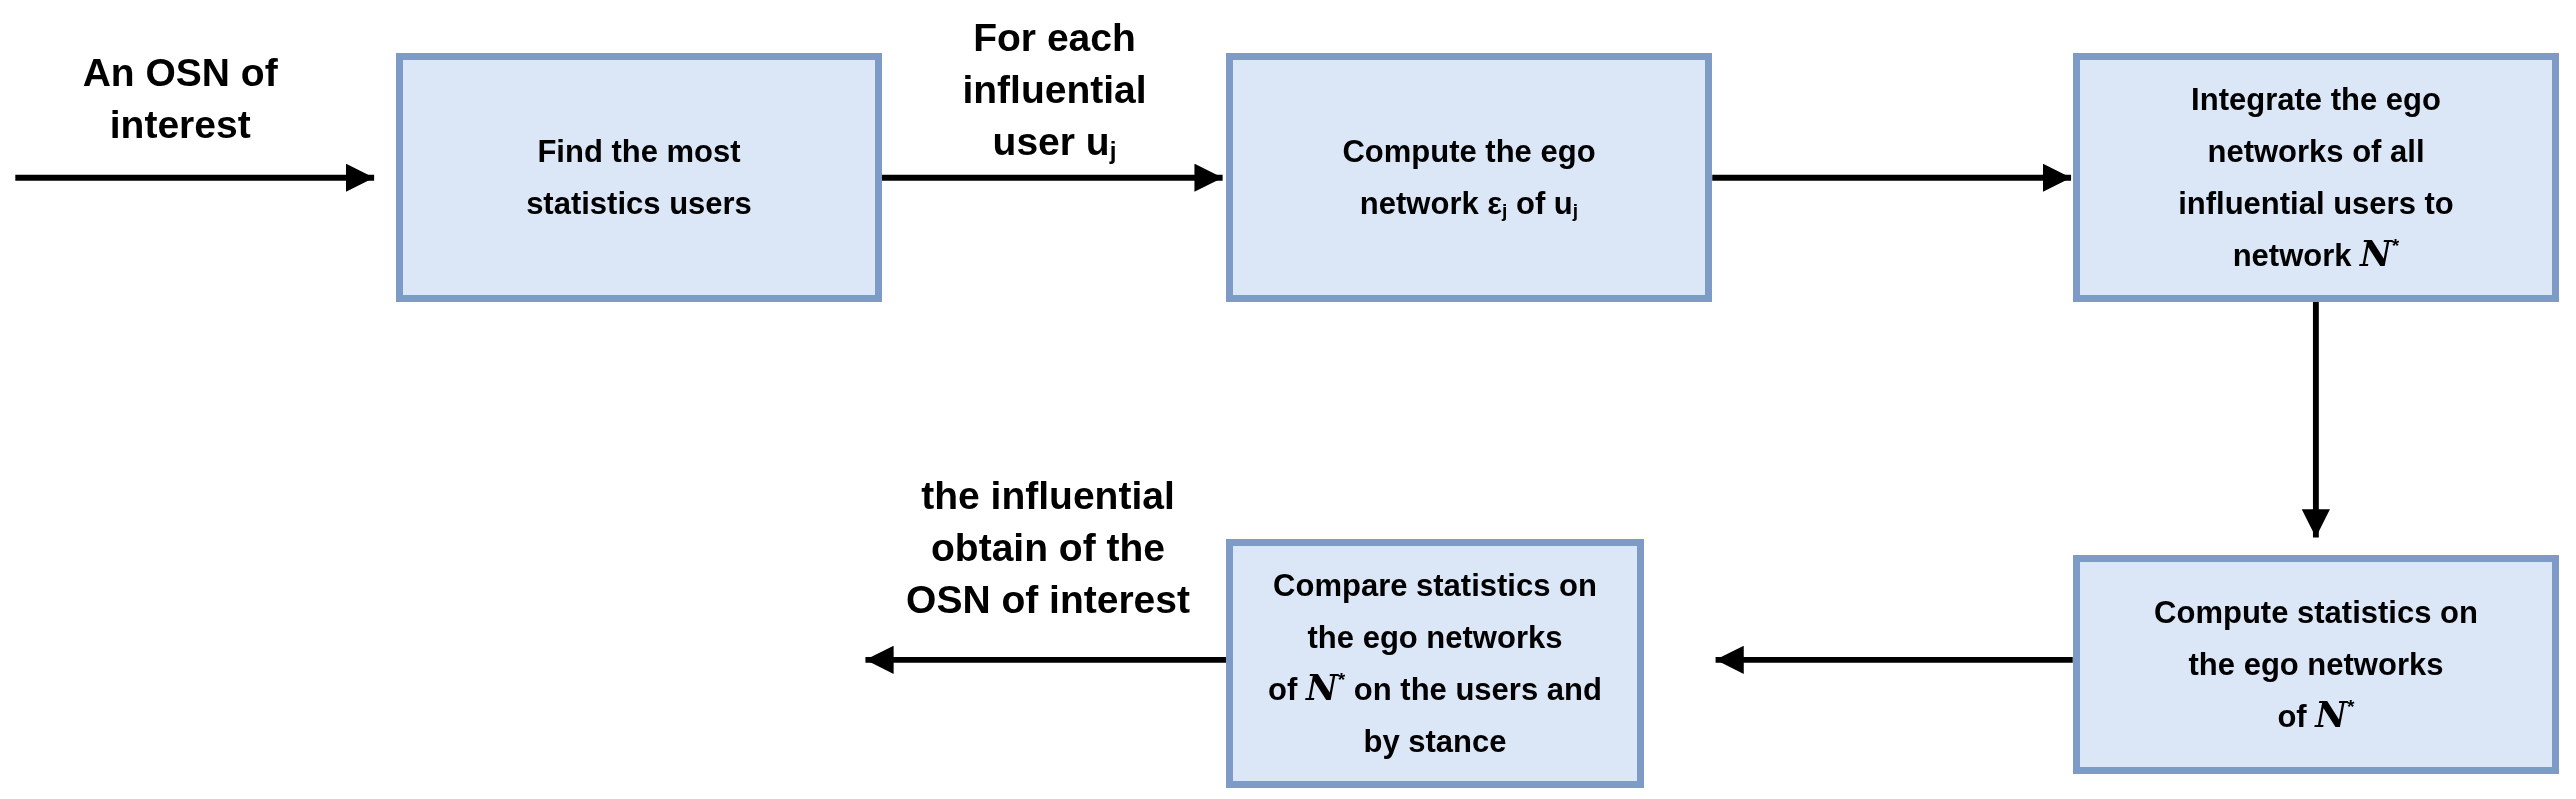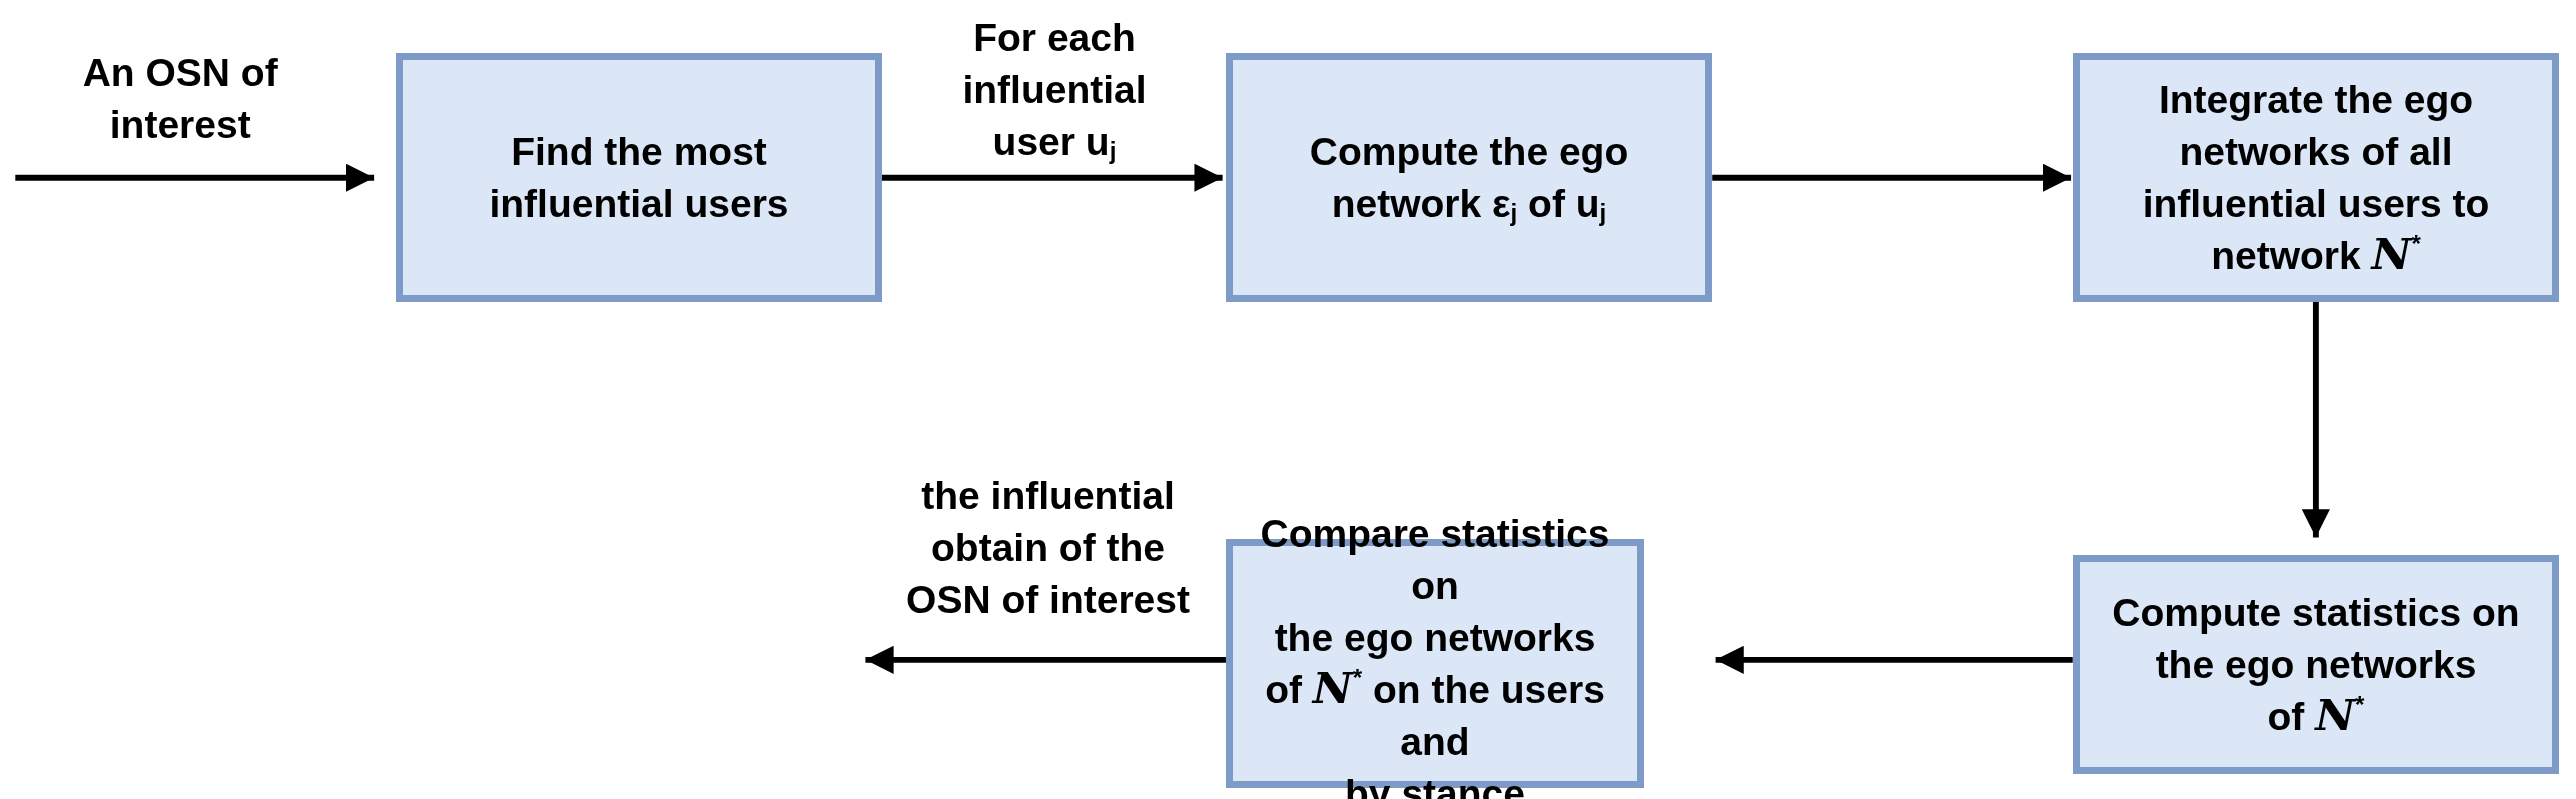--- a/index.html
+++ b/index.html
@@ -22,21 +22,21 @@
   .arrows{position:absolute;left:0;top:0;width:2576px;height:799px;}
   .arrows line{stroke:var(--arrow-color);stroke-width:7;}
   .arrows .head{fill:var(--arrow-color);}
   .node{
     position:absolute;
     box-sizing:border-box;
     background:var(--box-fill);
     border:7.5px solid var(--box-border);
     display:flex;align-items:center;justify-content:center;
     text-align:center;
-    font-size:39px;line-height:52px;
+    font-size:31px;line-height:52px;
   }
   .node .box-label{display:block;width:100%;}
   .flow-label{
     position:absolute;
     text-align:center;
     font-size:39px;line-height:52px;
   }
   sub{font-size:.62em;line-height:0;vertical-align:-0.18em;}
   sup{font-size:.62em;line-height:0;vertical-align:.72em;}
   .script-n{
@@ -75,21 +75,21 @@
     <line x1="1462" y1="787" x2="1032" y2="787" marker-end="url(#ah)"></line>
   </svg>
 
   <div class="flow-label lbl-foreach"><span>For each</span><br><span>influential</span><br><span>user u</span><sub>j</sub></div>
 
   <div class="flow-label lbl-input"><span>An OSN of</span><br><span>interest</span></div>
 
   <div class="flow-label lbl-knowledge"><br><span>the influential</span><br><span>obtain of the</span><br><span>OSN of interest</span></div>
 
   <div class="node n-find">
-    <span class="box-label"><span>Find the most</span><br><span>influential users</span></span>
+    <span class="box-label"><span>Find the most</span><br><span>statistics users</span></span>
   </div>
 
   <div class="node n-ego">
     <span class="box-label"><span>Compute the ego</span><br><span>network ε</span><sub>j</sub><span> of u</span><sub>j</sub></span>
   </div>
 
   <div class="node n-integrate">
     <span class="box-label"><span>Integrate the ego</span><br><span>networks of all</span><br><span>influential users to</span><br><span>network </span><span class="script-n">N</span><sup>*</sup></span>
   </div>
 

